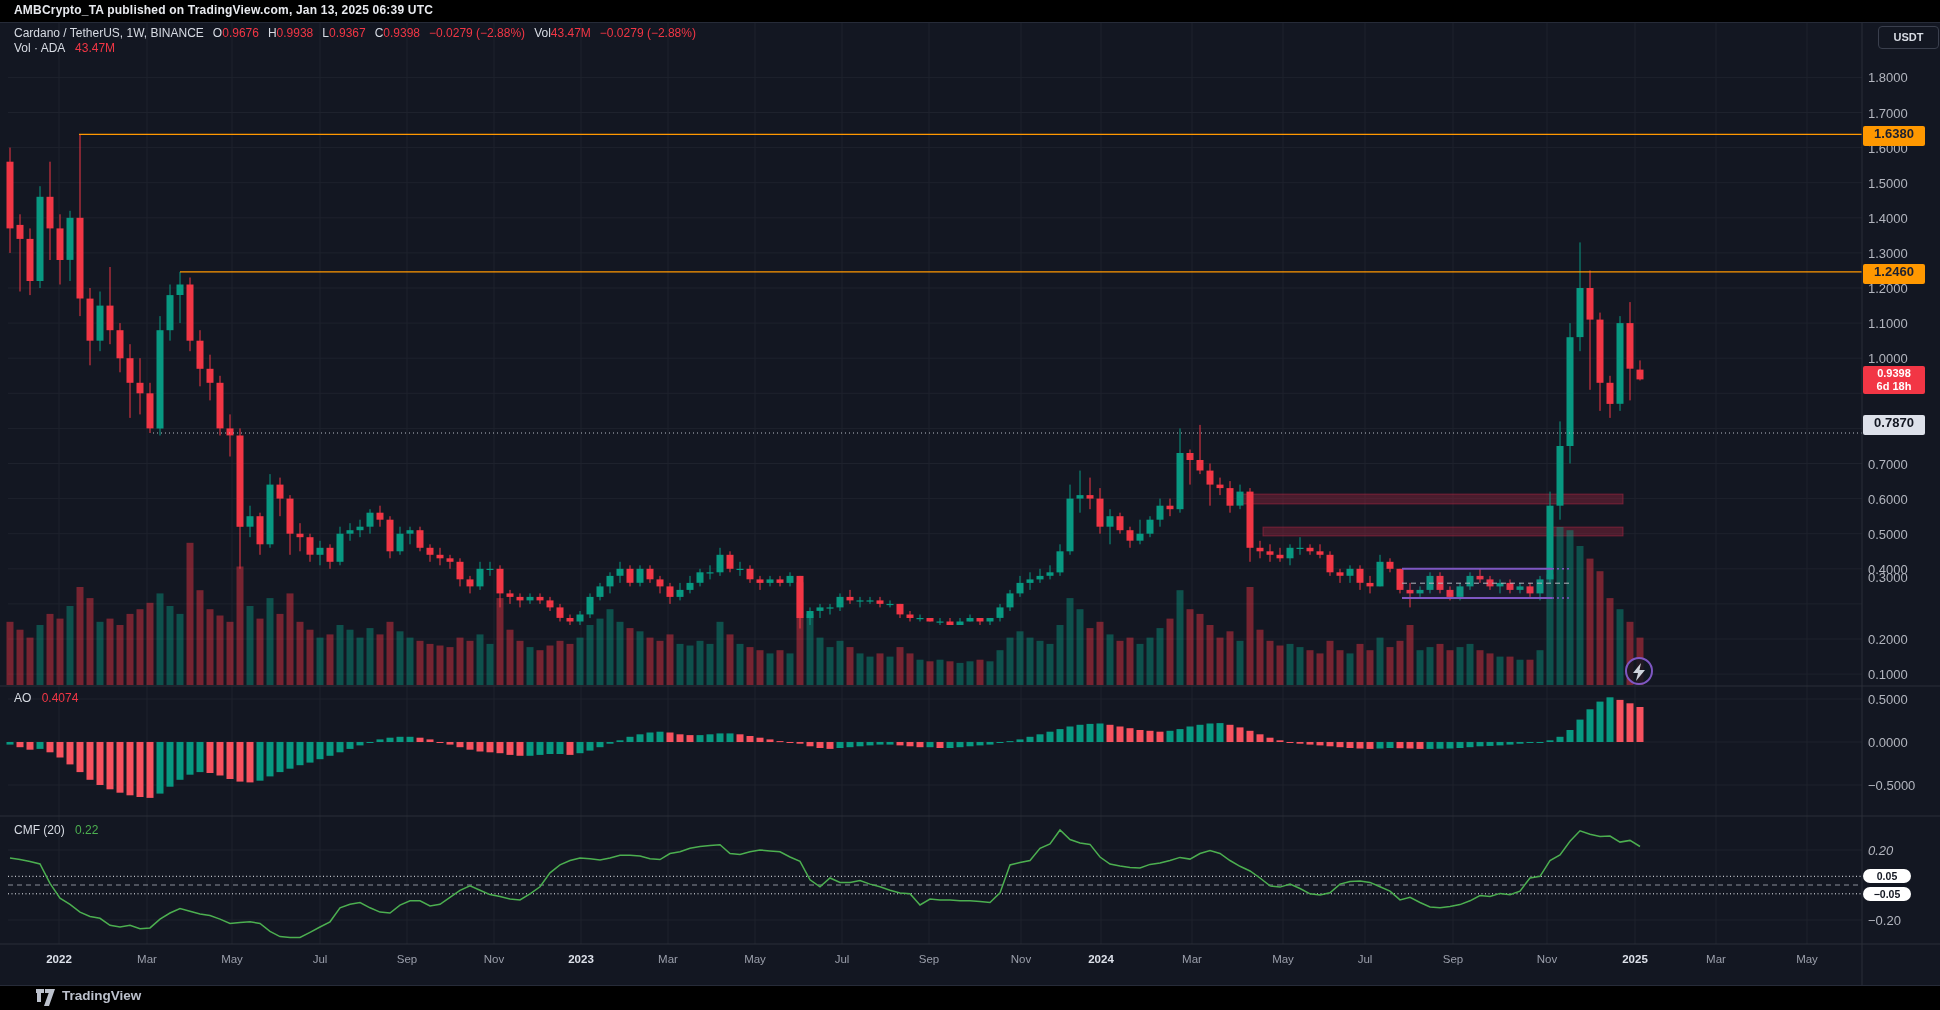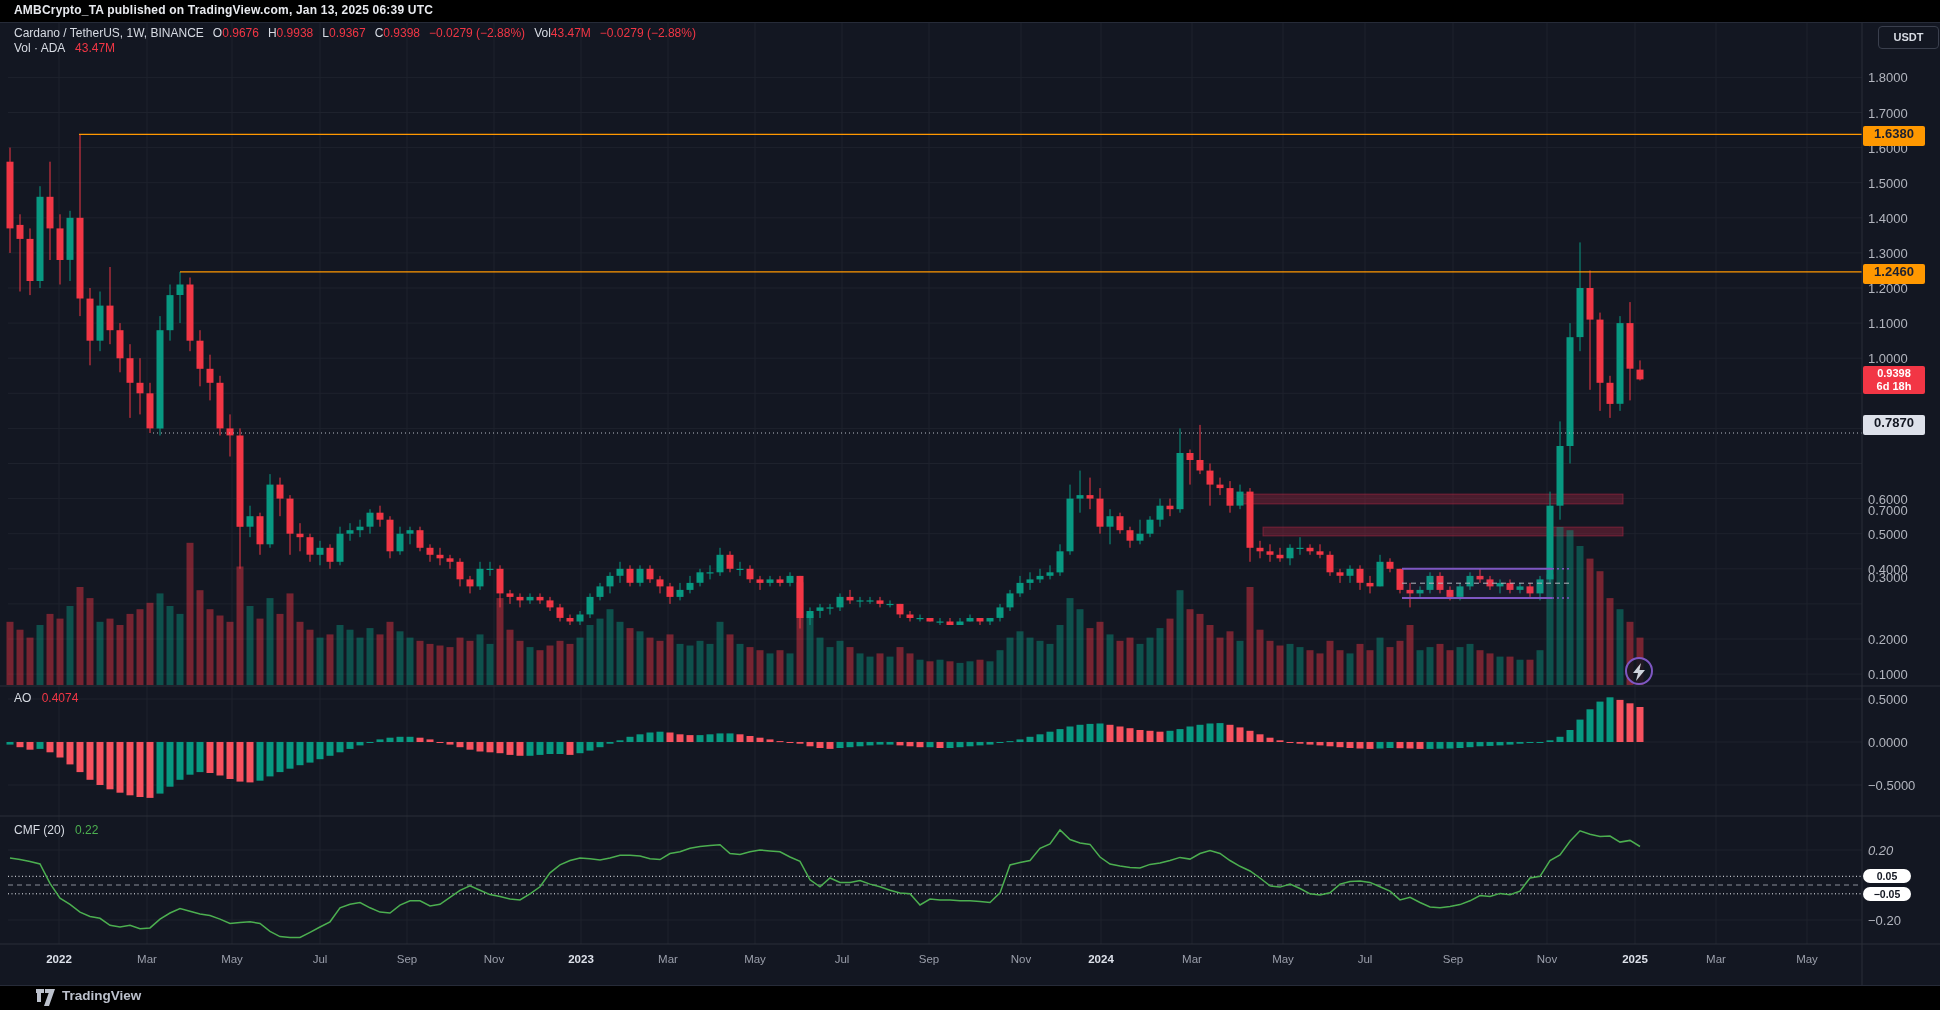--- a/index.html
+++ b/index.html
@@ -797,21 +797,21 @@
   <div id="right-axis">
       <div class="axis-label" style="top: 70.437px;">1.8000</div>
       <div class="axis-label" style="top: 105.537px;">1.7000</div>
       <div class="axis-label" style="top: 140.637px;">1.6000</div>
       <div class="axis-label" style="top: 175.737px;">1.5000</div>
       <div class="axis-label" style="top: 210.837px;">1.4000</div>
       <div class="axis-label" style="top: 245.937px;">1.3000</div>
       <div class="axis-label" style="top: 281.037px;">1.2000</div>
       <div class="axis-label" style="top: 316.137px;">1.1000</div>
       <div class="axis-label" style="top: 351.237px;">1.0000</div>
-      <div class="axis-label" style="top: 456.537px; margin-top: 46px;">0.7000</div>
+      <div class="axis-label" style="top: 456.537px;">0.7000</div>
       <div class="axis-label" style="top: 491.637px;">0.6000</div>
       <div class="axis-label" style="top: 526.737px;">0.5000</div>
       <div class="axis-label" style="top: 561.837px;">0.4000</div>
       <div class="axis-label" style="top: 570px;">0.3000</div>
       <div class="axis-label" style="top: 632.037px;">0.2000</div>
       <div class="axis-label" style="top: 667.137px;">0.1000</div>
       <div class="axis-label" style="top: 692px;">0.5000</div>
       <div class="axis-label" style="top: 735px;">0.0000</div>
       <div class="axis-label" style="top: 778px;">−0.5000</div>
       <div class="axis-label" style="top: 843px; font-style: italic;">0.20</div>

